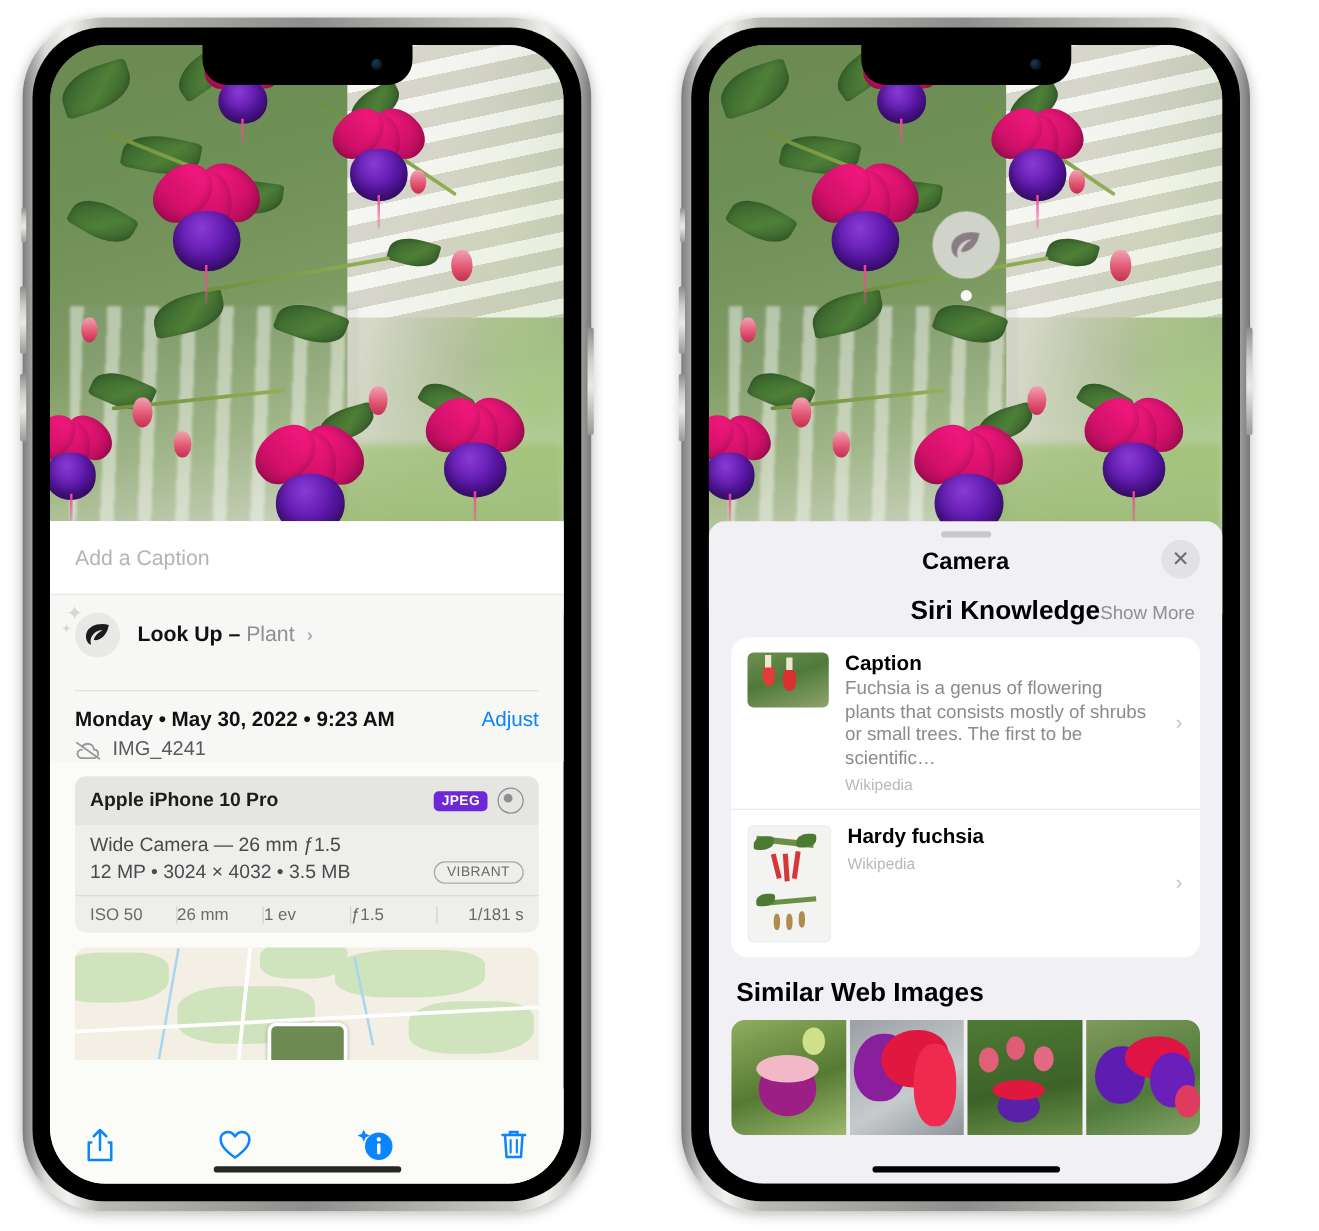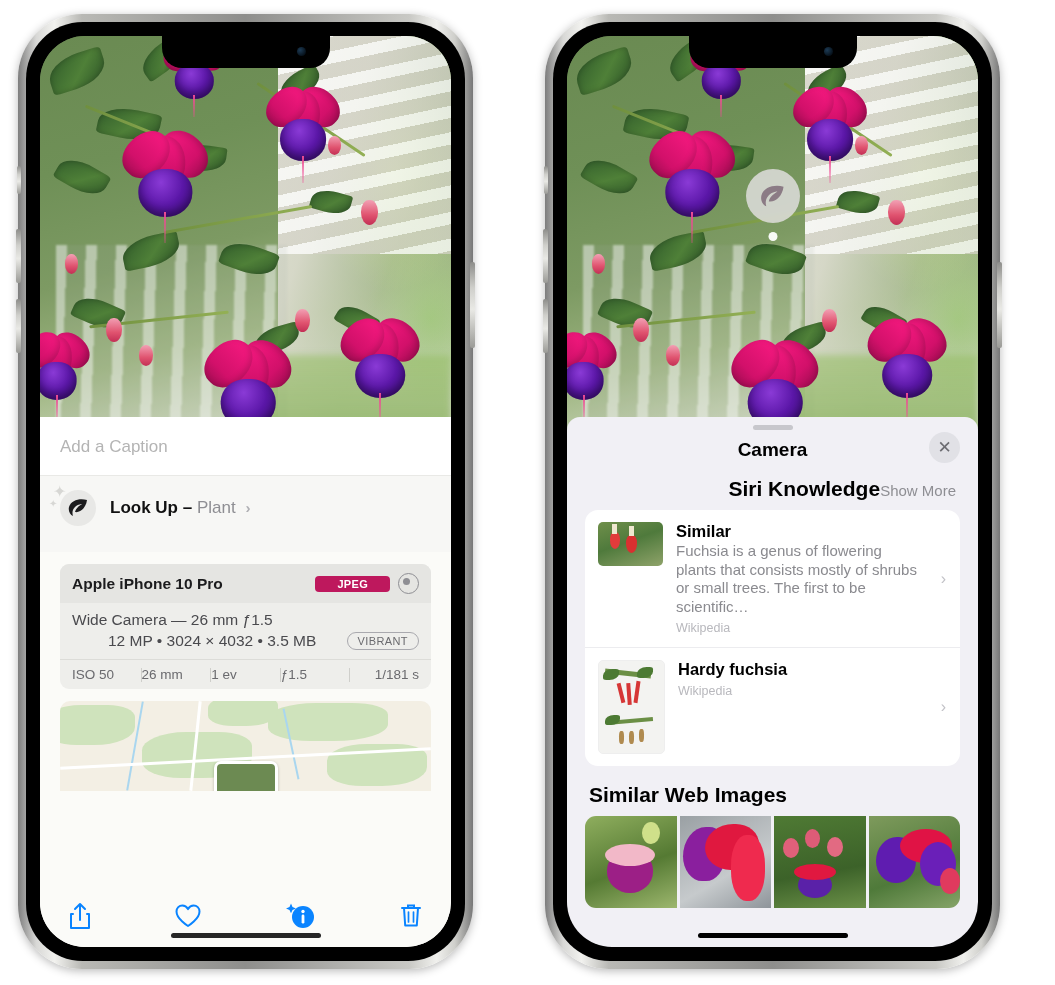--- a/index.html
+++ b/index.html
@@ -86,27 +86,27 @@
   .meta{padding:10px 20px 0 20px;background:#f7f7f5;}
   .meta-line{display:flex;align-items:baseline;justify-content:space-between;border-top:1px solid #e3e3e0;padding-top:14px;}
   .meta-date{font-size:16.5px;font-weight:700;color:#111;}
   .adjust{font-size:16.5px;color:#0a84ff;}
   .fname{display:flex;align-items:center;gap:9px;margin-top:5px;font-size:16px;color:#5a5a5e;}
 
   .exif{margin:12px 20px 0 20px;border-radius:9px;overflow:hidden;background:#eeeeeb;}
   .exif-top{display:flex;align-items:center;justify-content:space-between;padding:9px 12px;background:#e5e5e2;}
   .exif-dev{font-size:15.5px;font-weight:700;color:#1c1c1e;}
   .exif-right{display:flex;align-items:center;gap:8px;}
-  .pill-jpeg{background:#be185d;color:#fff;font-size:11px;font-weight:700;border-radius:4px;padding:2px 22px;letter-spacing:.3px;}
+  .pill-jpeg{background:#6d28d9;color:#fff;font-size:11px;font-weight:700;border-radius:4px;padding:2px 6px;letter-spacing:.3px;}
   .raw-ic{width:19px;height:19px;border-radius:50%;border:1.6px solid #8e8e93;position:relative;}
   .raw-ic::after{content:"";position:absolute;left:4.2px;top:4.2px;width:7px;height:7px;border-radius:50%;background:#8e8e93;}
   .exif-body{padding:8px 12px 9px 12px;}
   .exif-l1{font-size:15.5px;color:#4a4a4e;}
   .exif-l2{display:flex;align-items:center;justify-content:space-between;margin-top:3px;}
-  .exif-l2 span.t{font-size:15.5px;color:#4a4a4e;margin-left:36px;}
+  .exif-l2 span.t{font-size:15.5px;color:#4a4a4e;}
   .pill-vib{border:1px solid #a9a9ae;color:#6a6a6e;font-size:11px;border-radius:10px;padding:2px 10px;letter-spacing:.4px;}
   .exif-foot{display:flex;align-items:center;border-top:1px solid #dcdcd8;padding:7px 12px;font-size:13.5px;color:#6a6a6e;}
   .exif-foot .cell{flex:1;text-align:left;}
   .exif-foot .cell:first-child{text-align:left;}
   .exif-foot .cell:last-child{text-align:right;}
   .exif-foot .sep-l{width:1px;height:14px;background:#cfcfcb;}
 
   .map{margin:12px 20px 0 20px;height:90px;border-radius:10px 10px 0 0;position:relative;overflow:hidden;
        background:#f3efe4;}
   .map .park{position:absolute;background:#cfe3bc;border-radius:40% 30% 45% 35%;}
@@ -266,20 +266,32 @@
               </svg>
             </div>
             <div class="lookup-text">
               <span>Look Up –</span>
               <span class="sub">Plant</span>
               <span class="chev">›</span>
             </div>
           </div>
 
           <div class="meta">
+            <div class="meta-line">
+              <span class="meta-date">Monday • May 30, 2022 • 9:23 AM</span>
+              <span class="adjust">Adjust</span>
+            </div>
+            <div class="fname">
+              <svg width="21" height="15" viewBox="0 0 21 15">
+                <path d="M5.4 13.5h9.3c2.2 0 3.8-1.6 3.8-3.5 0-1.9-1.4-3.3-3.3-3.4C14.7 3.8 12.6 2 10 2 8.1 2 6.5 3 5.7 4.5" fill="none" stroke="#9a9a9e" stroke-width="1.5" stroke-linecap="round"></path>
+                <path d="M5.6 6.7C3.6 6.9 2 8.2 2 10c0 1.9 1.6 3.5 3.6 3.5" fill="none" stroke="#9a9a9e" stroke-width="1.5" stroke-linecap="round"></path>
+                <line x1="1.5" y1="1.2" x2="19.5" y2="14" stroke="#9a9a9e" stroke-width="1.5" stroke-linecap="round"></line>
+              </svg>
+              <span>IMG_4241</span>
+            </div>
           </div>
 
           <div class="exif">
             <div class="exif-top">
               <span class="exif-dev">Apple iPhone 10 Pro</span>
               <span class="exif-right">
                 <span class="pill-jpeg">JPEG</span>
                 <span class="raw-ic"></span>
               </span>
             </div>
@@ -474,21 +486,21 @@
 
           <div class="cards">
             <div class="card">
               <div class="thumb th1">
                 <div style="position:absolute;left:12px;top:10px;width:10px;height:17px;border-radius:50% 50% 60% 60%;background:#e23b3b"></div>
                 <div style="position:absolute;left:28px;top:13px;width:11px;height:18px;border-radius:50% 50% 60% 60%;background:#d93030"></div>
                 <div style="position:absolute;left:14px;top:2px;width:5px;height:10px;background:#efe7cf"></div>
                 <div style="position:absolute;left:31px;top:4px;width:5px;height:10px;background:#efe7cf"></div>
               </div>
               <div class="card-body">
-                <div class="card-title">Similar</div>
+                <div class="card-title">Caption</div>
                 <div class="card-desc">Fuchsia is a genus of flowering plants that consists mostly of shrubs or small trees. The first to be scientific…</div>
                 <div class="card-src">Wikipedia</div>
               </div>
               <span class="card-chev">›</span>
             </div>
 
             <div class="card">
               <div class="thumb th2">
                 <div style="position:absolute;left:6px;top:10px;width:46px;height:5px;background:#6b8f45;transform:rotate(6deg)"></div>
                 <div style="position:absolute;left:4px;top:8px;width:16px;height:11px;border-radius:60% 20%;background:#4c7a33"></div>

